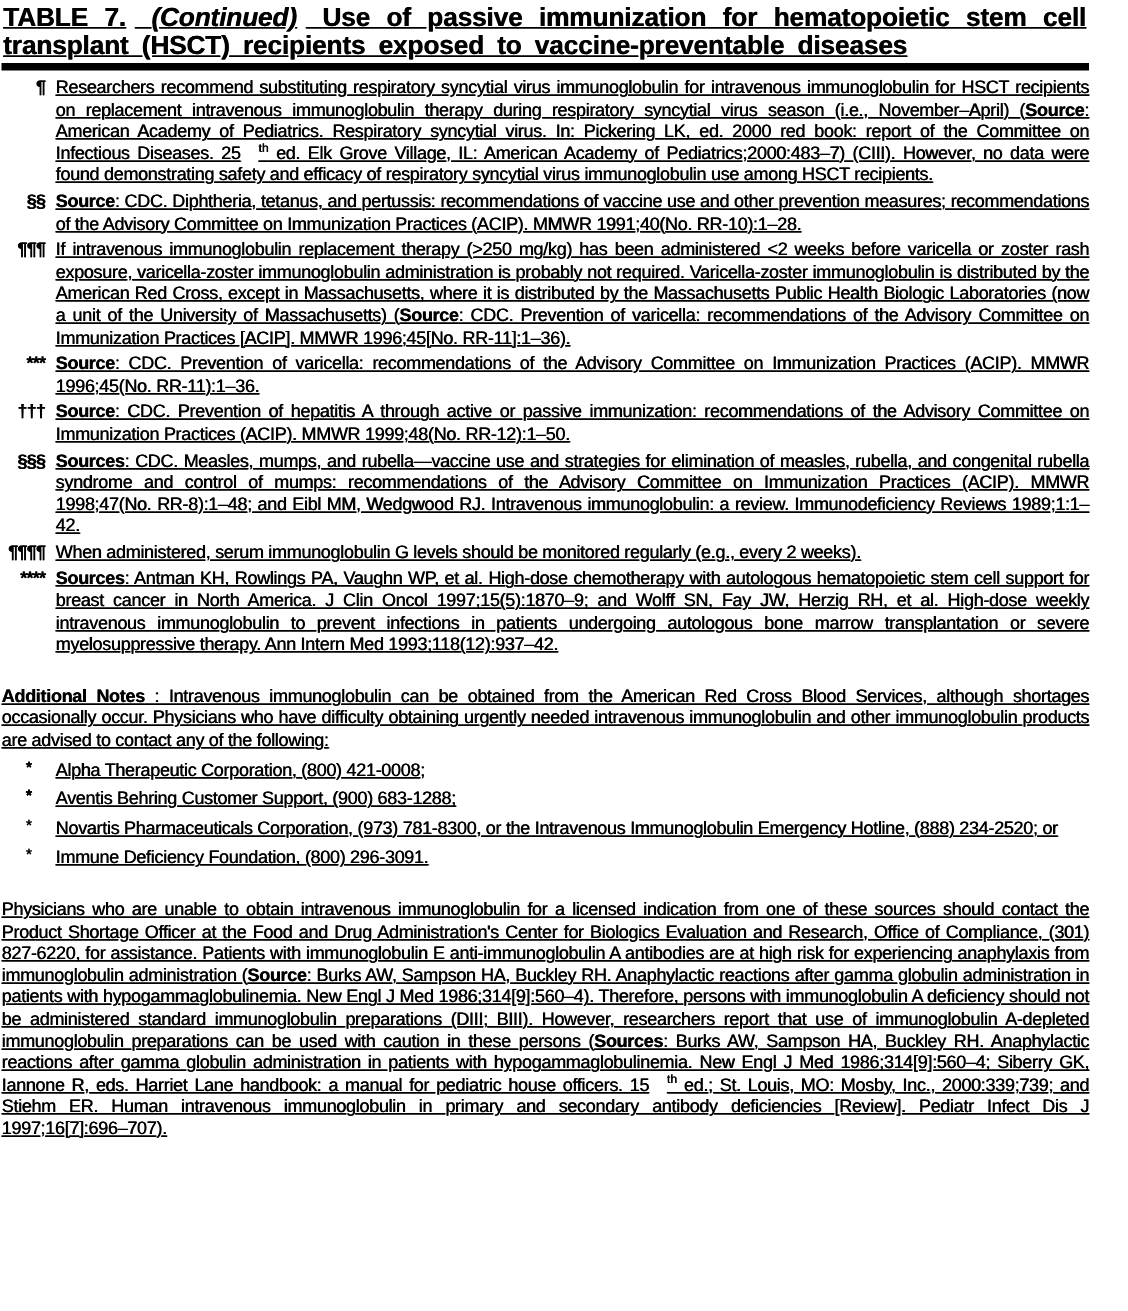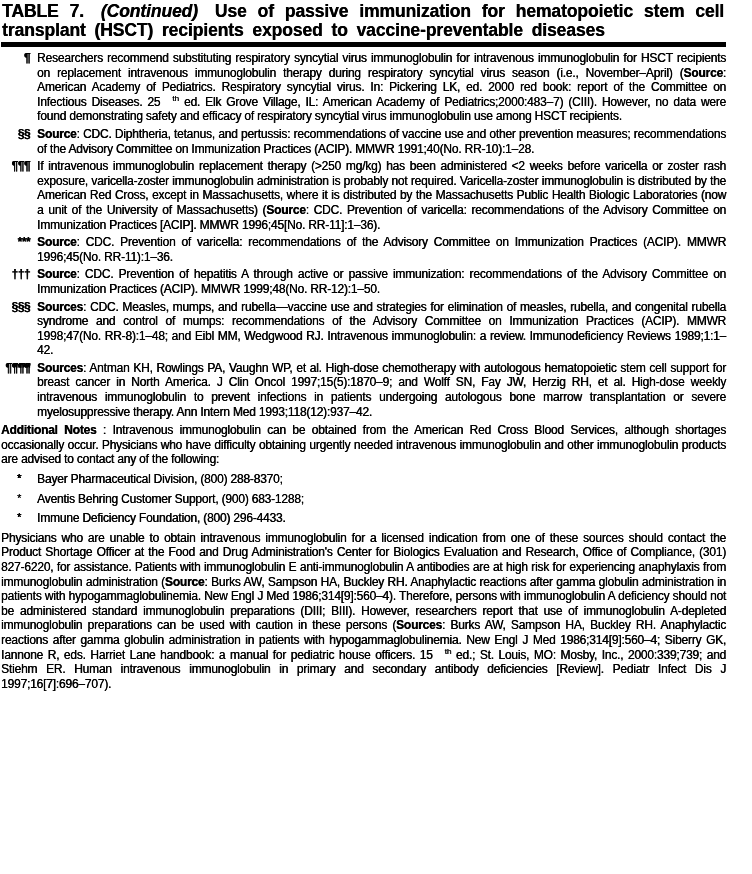--- a/index.html
+++ b/index.html
@@ -8,20 +8,21 @@
     min-height:874px;
     box-sizing:border-box;
     background:#fff;
     color:#000;
     font-family:"Liberation Sans",sans-serif;
     font-size:12px;
     line-height:14.6px;
     letter-spacing:-0.2px;
     padding:1px 2px 4px 1px;
     text-shadow:0.35px 0 0 currentColor; 
+    text-decoration:underline;
   }
   .title{
     font-size:17.5px;
     line-height:19px;
     font-weight:700;
     letter-spacing:-0.1px;
     word-spacing:4px;
     text-align:justify;
     padding:1px 2px 0 1px;
   }
@@ -37,21 +38,21 @@
   }
   .fn-marker{
     position:absolute;
     left:0;top:0;
     width:29px;
     text-align:right;
     font-weight:700;
     letter-spacing:-0.5px;
   }
   sup{font-size:8px;line-height:0;letter-spacing:0;padding-left:12px;}
-  .para{text-align:justify;margin:4px 0 2px 0;}
+  .para{text-align:justify;margin:20px 0 2px 0;}
   #contact-list{list-style:none;margin:3px 0 2px 0;padding:0;}
   .contact{
     position:relative;
     padding-left:36px;
     margin-bottom:5px;
     text-align:left;
   }
   .bullet{
     position:absolute;
     left:16px;top:-1px;
@@ -70,30 +71,30 @@
 
   <div class="rule"></div>
 
   <div id="footnotes">
       <div class="fn"><span class="fn-marker">¶</span><span><span>Researchers recommend substituting respiratory syncytial virus immunoglobulin for intravenous immunoglobulin for HSCT recipients on replacement intravenous immunoglobulin therapy during respiratory syncytial virus season (i.e., November–April) (</span><span class="b">Source</span><span>: American Academy of Pediatrics. Respiratory syncytial virus. In: Pickering LK, ed. 2000 red book: report of the Committee on Infectious Diseases. 25</span><sup>th</sup><span> ed. Elk Grove Village, IL: American Academy of Pediatrics;2000:483–7) (CIII). However, no data were found demonstrating safety and efficacy of respiratory syncytial virus immunoglobulin use among HSCT recipients.</span></span></div>
       <div class="fn"><span class="fn-marker">§§</span><span><span class="b">Source</span><span>: CDC. Diphtheria, tetanus, and pertussis: recommendations of vaccine use and other prevention measures; recommendations of the Advisory Committee on Immunization Practices (ACIP). MMWR 1991;40(No. RR-10):1–28.</span></span></div>
       <div class="fn"><span class="fn-marker">¶¶¶</span><span><span>If intravenous immunoglobulin replacement therapy (&gt;250 mg/kg) has been administered &lt;2 weeks before varicella or zoster rash exposure, varicella-zoster immunoglobulin administration is probably not required. Varicella-zoster immunoglobulin is distributed by the American Red Cross, except in Massachusetts, where it is distributed by the Massachusetts Public Health Biologic Laboratories (now a unit of the University of Massachusetts) (</span><span class="b">Source</span><span>: CDC. Prevention of varicella: recommendations of the Advisory Committee on Immunization Practices [ACIP]. MMWR 1996;45[No. RR-11]:1–36).</span></span></div>
       <div class="fn"><span class="fn-marker">***</span><span><span class="b">Source</span><span>: CDC. Prevention of varicella: recommendations of the Advisory Committee on Immunization Practices (ACIP). MMWR 1996;45(No. RR-11):1–36.</span></span></div>
       <div class="fn"><span class="fn-marker">†††</span><span><span class="b">Source</span><span>: CDC. Prevention of hepatitis A through active or passive immunization: recommendations of the Advisory Committee on Immunization Practices (ACIP). MMWR 1999;48(No. RR-12):1–50.</span></span></div>
       <div class="fn"><span class="fn-marker">§§§</span><span><span class="b">Sources</span><span>: CDC. Measles, mumps, and rubella—vaccine use and strategies for elimination of measles, rubella, and congenital rubella syndrome and control of mumps: recommendations of the Advisory Committee on Immunization Practices (ACIP). MMWR 1998;47(No. RR-8):1–48; and Eibl MM, Wedgwood RJ. Intravenous immunoglobulin: a review. Immunodeficiency Reviews 1989;1:1–42.</span></span></div>
-      <div class="fn"><span class="fn-marker">¶¶¶¶</span></div>
+      <div class="fn"><span class="fn-marker">¶¶¶¶</span><span><span>When administered, serum immunoglobulin G levels should be monitored regularly (e.g., every 2 weeks).</span></span></div>
       <div class="fn"><span class="fn-marker">****</span><span><span class="b">Sources</span><span>: Antman KH, Rowlings PA, Vaughn WP, et al. High-dose chemotherapy with autologous hematopoietic stem cell support for breast cancer in North America. J Clin Oncol 1997;15(5):1870–9; and Wolff SN, Fay JW, Herzig RH, et al. High-dose weekly intravenous immunoglobulin to prevent infections in patients undergoing autologous bone marrow transplantation or severe myelosuppressive therapy. Ann Intern Med 1993;118(12):937–42.</span></span></div>
     </div>
 
   <p class="para" id="additional-notes"><span class="b">Additional Notes</span><span> : Intravenous immunoglobulin can be obtained from the American Red Cross Blood Services, although shortages occasionally occur. Physicians who have difficulty obtaining urgently needed intravenous immunoglobulin and other immunoglobulin products are advised to contact any of the following:</span></p>
 
   <ul id="contact-list">
       <li class="contact"><span class="bullet">*</span></li>
+      <li class="contact"><span class="bullet">*</span><span>Alpha Therapeutic Corporation, (800) 421-0008;</span></li>
       <li class="contact"><span class="bullet">*</span></li>
       <li class="contact"><span class="bullet">*</span></li>
-      <li class="contact"><span class="bullet">*</span><span>Bayer Pharmaceutical Division, (800) 288-8370;</span></li>
       <li class="contact"><span class="bullet">*</span><span>Aventis Behring Customer Support, (900) 683-1288;</span></li>
-      <li class="contact"><span class="bullet">*</span></li>
-      <li class="contact"><span class="bullet">*</span><span>Immune Deficiency Foundation, (800) 296-4433.</span></li>
+      <li class="contact"><span class="bullet">*</span><span>Novartis Pharmaceuticals Corporation, (973) 781-8300, or the Intravenous Immunoglobulin Emergency Hotline, (888) 234-2520; or</span></li>
+      <li class="contact"><span class="bullet">*</span><span>Immune Deficiency Foundation, (800) 296-3091.</span></li>
     </ul>
 
   <p class="para" id="closing"><span>Physicians who are unable to obtain intravenous immunoglobulin for a licensed indication from one of these sources should contact the Product Shortage Officer at the Food and Drug Administration's Center for Biologics Evaluation and Research, Office of Compliance, (301) 827-6220, for assistance. Patients with immunoglobulin E anti-immunoglobulin A antibodies are at high risk for experiencing anaphylaxis from immunoglobulin administration (</span><span class="b">Source</span><span>: Burks AW, Sampson HA, Buckley RH. Anaphylactic reactions after gamma globulin administration in patients with hypogammaglobulinemia. New Engl J Med 1986;314[9]:560–4). Therefore, persons with immunoglobulin A deficiency should not be administered standard immunoglobulin preparations (DIII; BIII). However, researchers report that use of immunoglobulin A-depleted immunoglobulin preparations can be used with caution in these persons (</span><span class="b">Sources</span><span>: Burks AW, Sampson HA, Buckley RH. Anaphylactic reactions after gamma globulin administration in patients with hypogammaglobulinemia. New Engl J Med 1986;314[9]:560–4; Siberry GK, Iannone R, eds. Harriet Lane handbook: a manual for pediatric house officers. 15</span><sup>th</sup><span> ed.; St. Louis, MO: Mosby, Inc., 2000:339;739; and Stiehm ER. Human intravenous immunoglobulin in primary and secondary antibody deficiencies [Review]. Pediatr Infect Dis J 1997;16[7]:696–707).</span></p>
 </div>
 
 </body></html>

